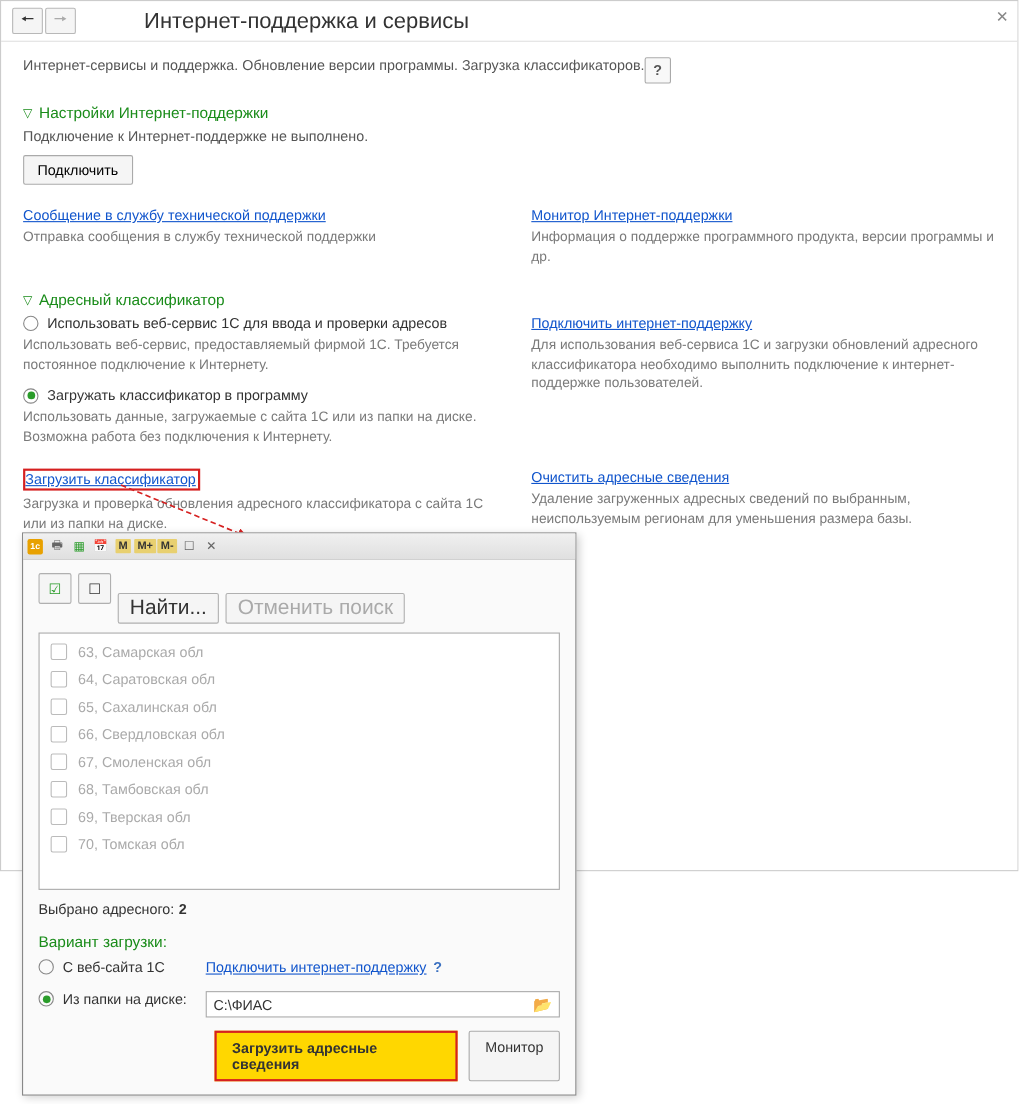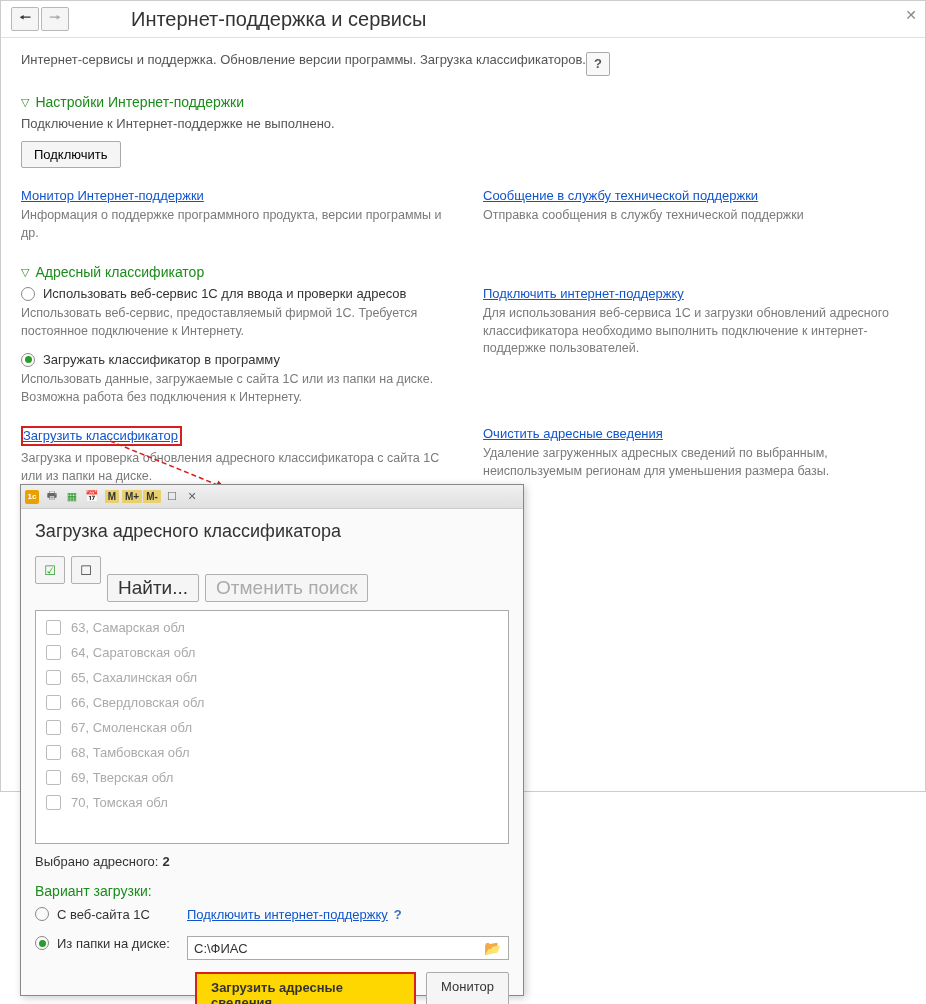--- a/index.html
+++ b/index.html
@@ -75,26 +75,26 @@
 
     <div class="section-header">
       <span class="chevron">▽</span>
       <span>Настройки Интернет-поддержки</span>
     </div>
     <div class="section-desc">Подключение к Интернет-поддержке не выполнено.</div>
     <button class="btn">Подключить</button>
 
     <div class="two-col">
       <div class="col">
+        <span class="link">Сообщение в службу технической поддержки</span>
+        <div class="desc">Отправка сообщения в службу технической поддержки</div>
+      </div>
+      <div class="col">
         <span class="link">Монитор Интернет-поддержки</span>
         <div class="desc">Информация о поддержке программного продукта, версии программы и др.</div>
-      </div>
-      <div class="col">
-        <span class="link">Сообщение в службу технической поддержки</span>
-        <div class="desc">Отправка сообщения в службу технической поддержки</div>
       </div>
     </div>
 
     <div class="section-header" style="margin-top:22px">
       <span class="chevron">▽</span>
       <span>Адресный классификатор</span>
     </div>
 
     <div class="two-col" style="margin-top:4px">
       <div class="col">
@@ -151,21 +151,20 @@
           <span class="m-badge">M+</span>
         </div>
       <div class="tb-icon">
           <span class="m-badge">M-</span>
         </div>
       <div class="tb-icon">☐</div>
       <div class="tb-icon">✕</div>
     </div>
   </div>
   <div class="dlg-body">
-    <div class="dlg-heading">Загрузка адресного классификатора</div>
     <div class="dlg-toolbar">
       <div class="tool-btn">
           <span style="color:#2a9c2a">☑</span>
         </div>
       <div class="tool-btn">☐</div>
       <div class="tool-btn text">Найти...</div>
       <div class="tool-btn text disabled">Отменить поиск</div>
     </div>
     <div class="listbox" id="regions-list">
         <div class="list-item">

